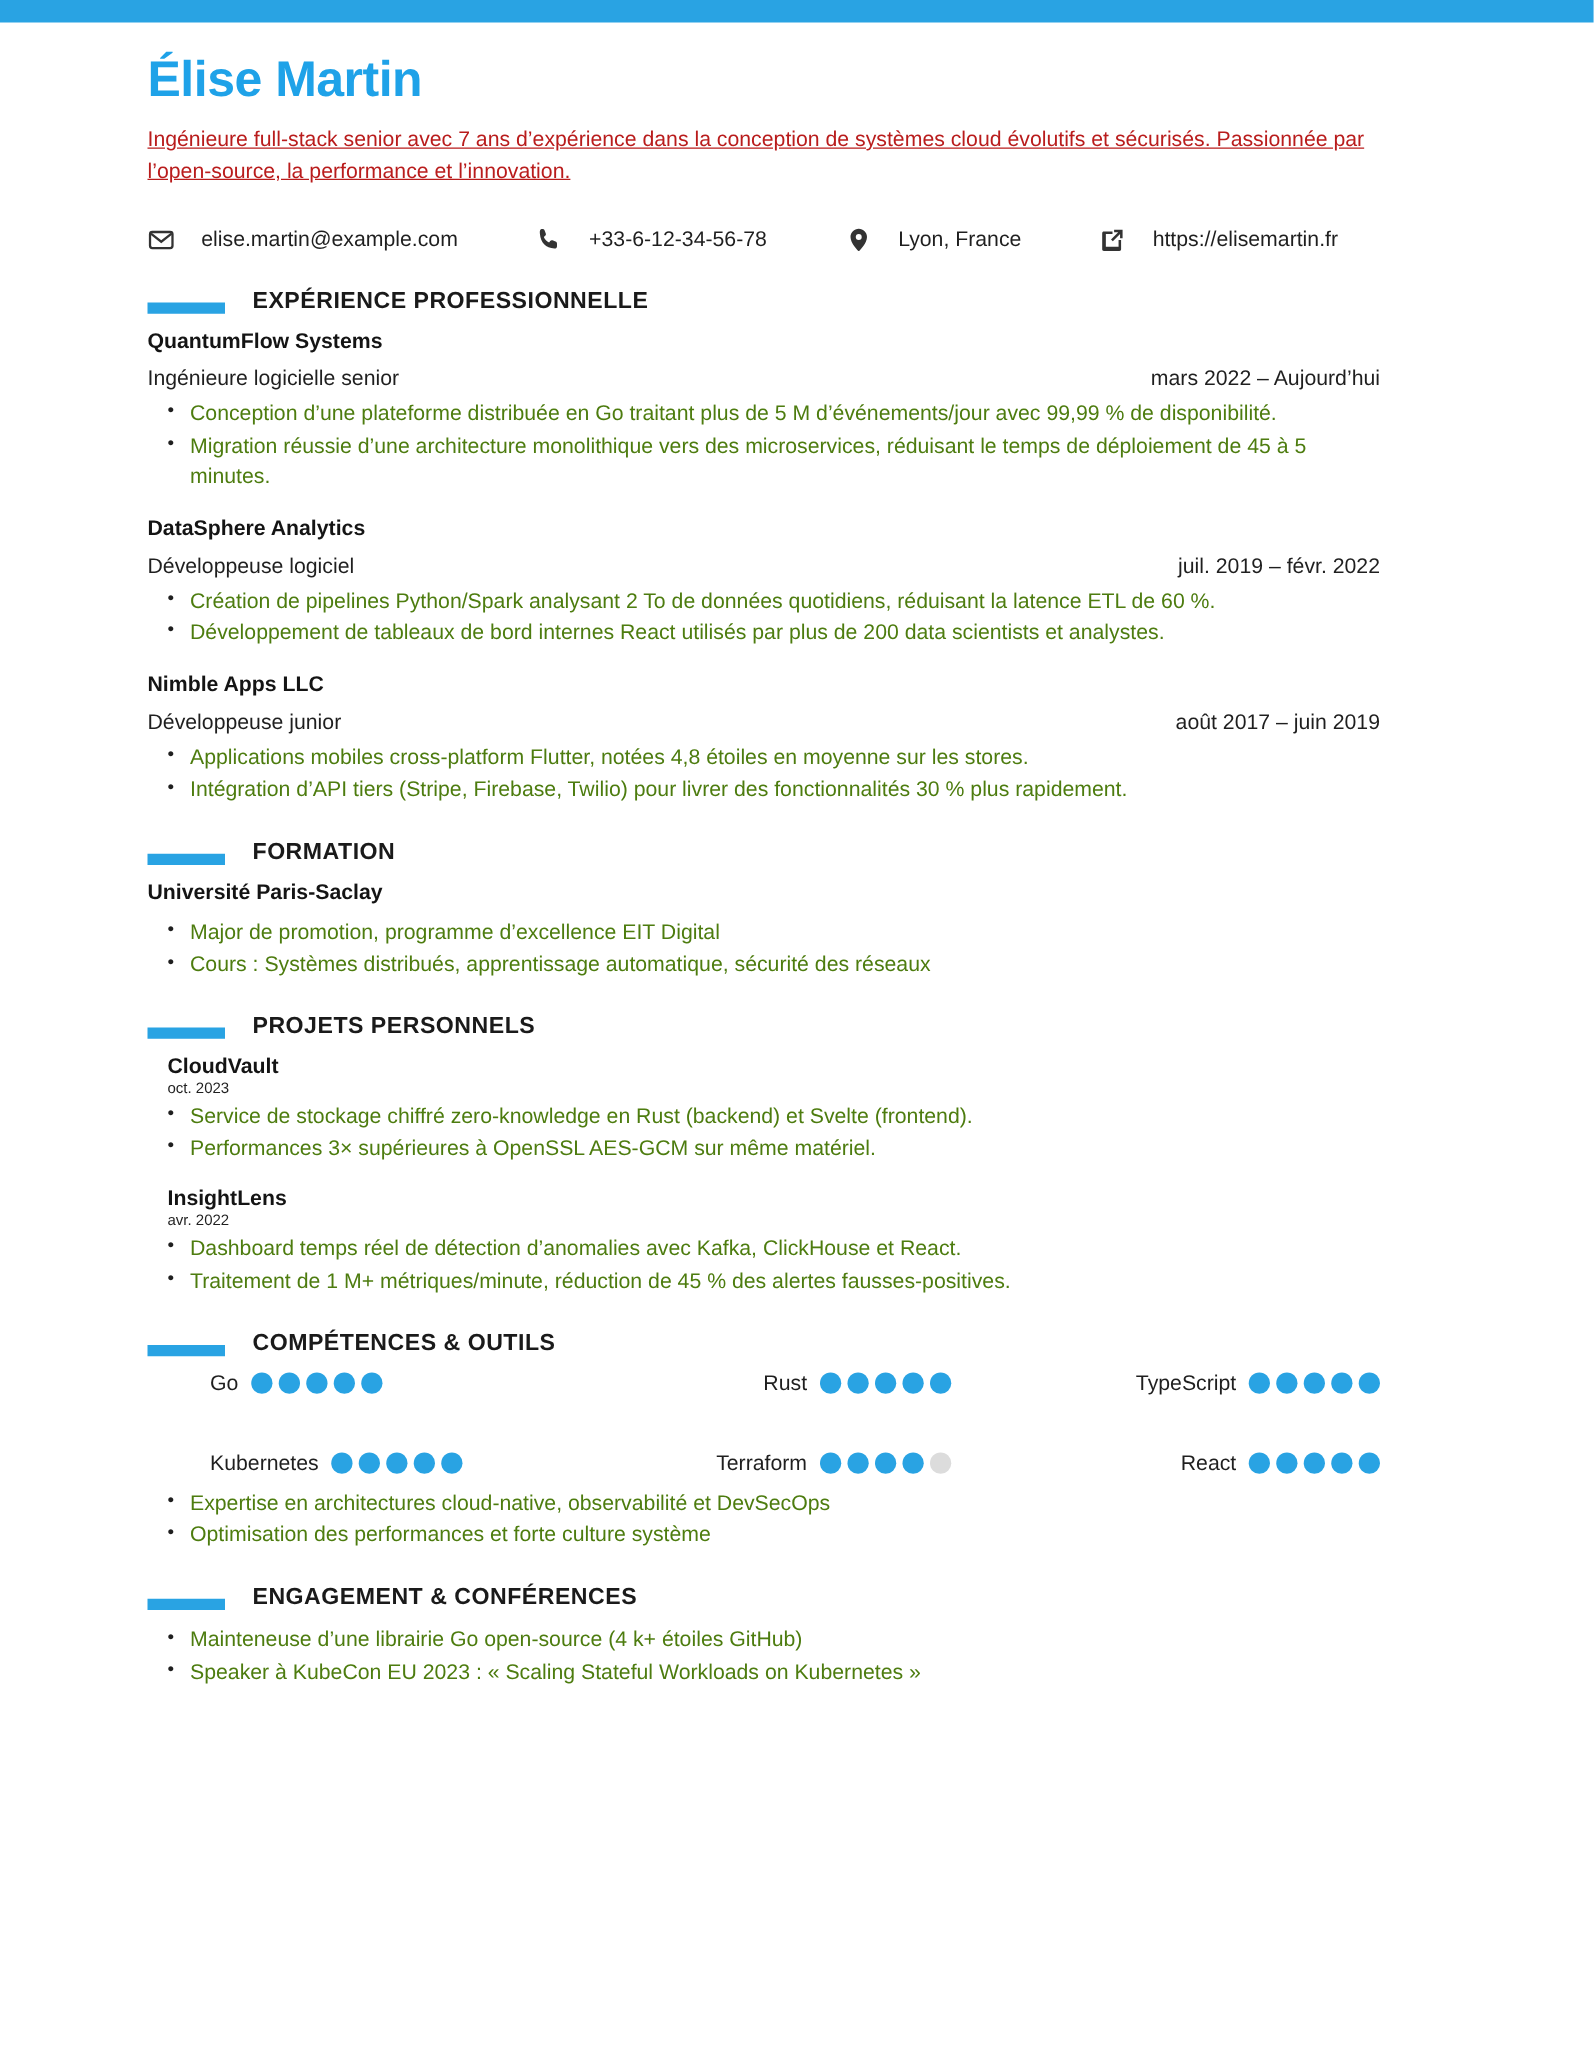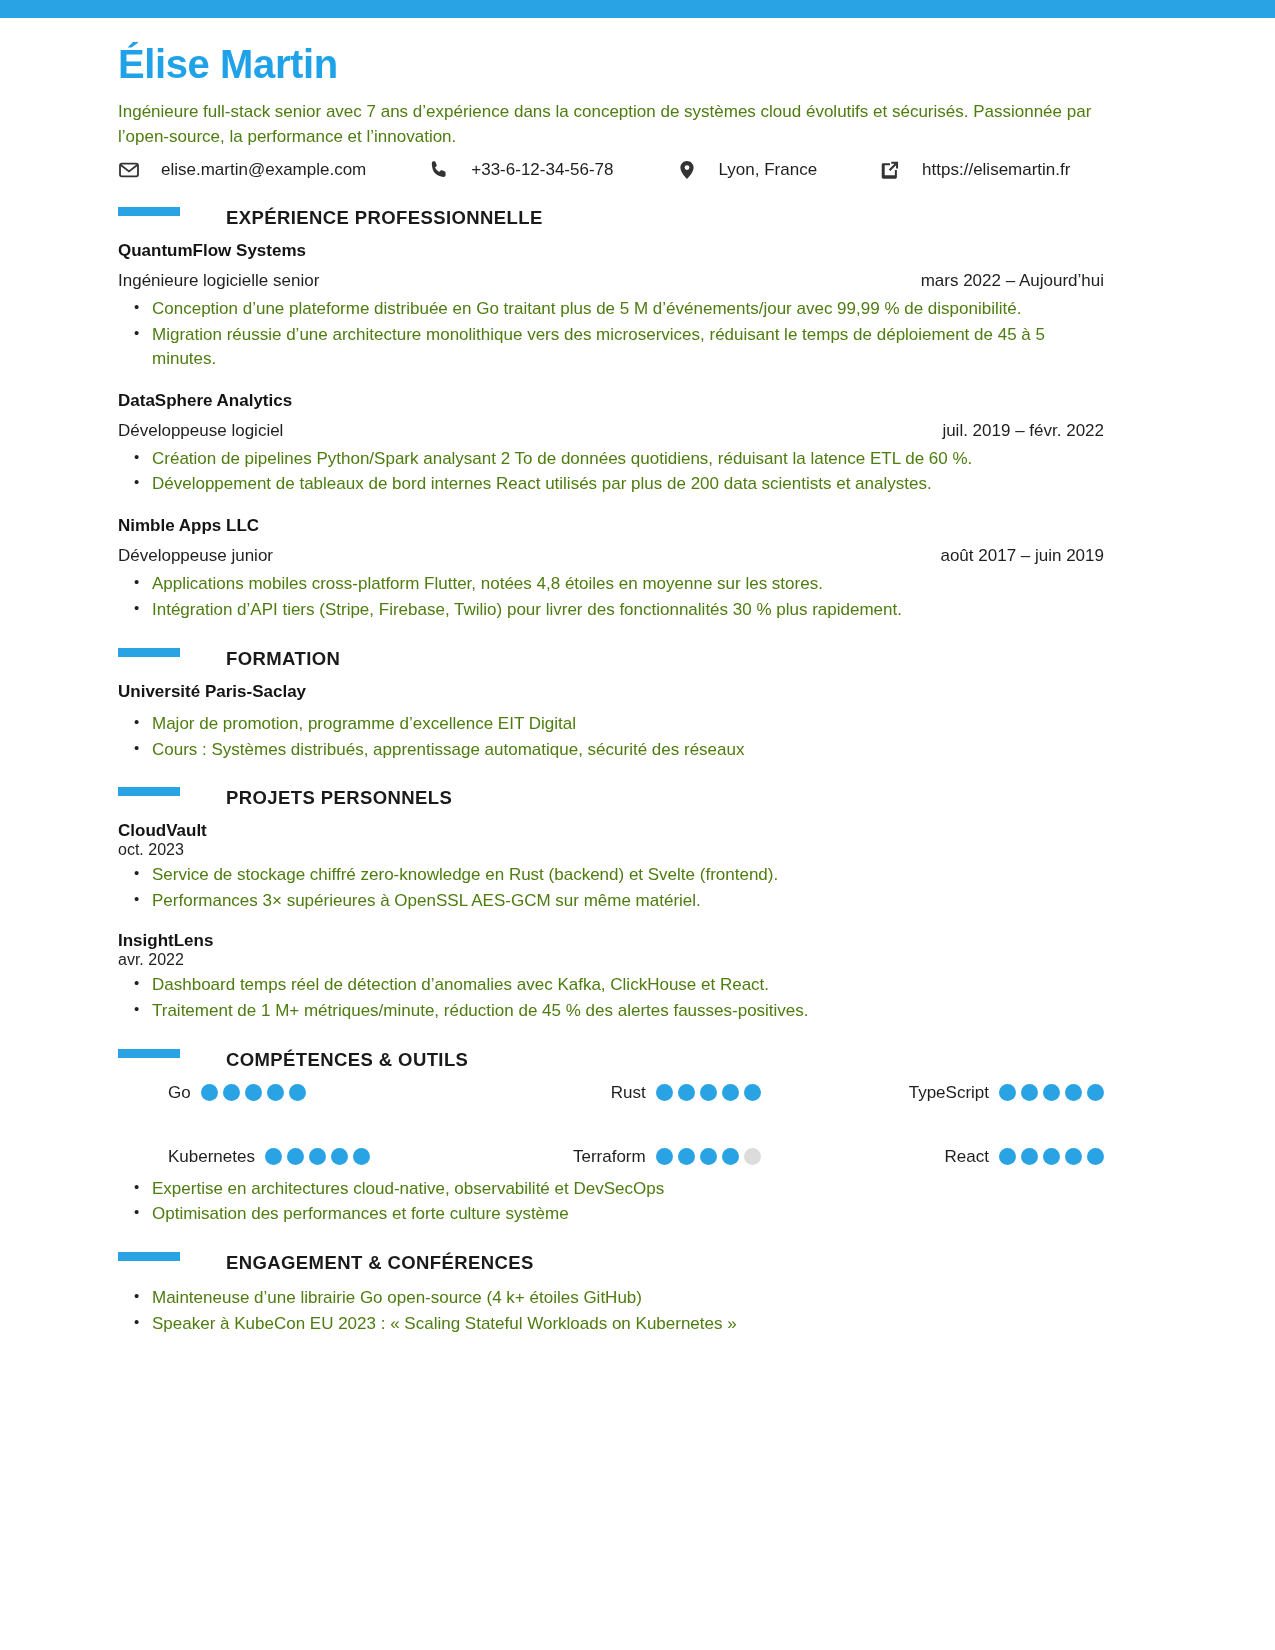--- a/index.html
+++ b/index.html
@@ -37,23 +37,24 @@
     font-size: 40px;
     font-weight: bold;
     color: #1fa2e8;
     letter-spacing: -0.4px;
     margin: 24px 0 14px 0;
     line-height: 1.1;
   }
   .summary {
     font-size: 17px;
     line-height: 1.45;
-    color: #4d7c0f;
+    color: #b91c1c;
     max-width: 980px;
-    margin-bottom: 10px;
+    margin-bottom: 32px;
+    text-decoration: underline;
   }
   .contact-row {
     display: flex;
     align-items: center;
     margin-bottom: 26px;
     font-size: 17px;
     color: #1f1f1f;
   }
   .contact-item {
     display: flex;
@@ -67,23 +68,22 @@
     justify-content: center;
     width: 22px; height: 22px;
     flex: 0 0 22px;
   }
   .contact-item svg { display: block; }
 
   
   .section { margin-bottom: 6px; }
   .section-head {
     display: flex;
-    align-items: flex-start;
+    align-items: flex-end;
     margin: 26px 0 12px 0;
-    gap: 24px;
   }
   .section-bar {
     width: 62px; height: 9px;
     background: #29a3e3;
     flex: 0 0 62px;
   }
   .section-title {
     margin-left: 22px;
     font-size: 18.5px;
     font-weight: bold;
@@ -141,23 +141,24 @@
     align-items: baseline;
     margin-bottom: 4px;
     flex-direction: column;
   }
   .proj-name {
     font-size: 17px;
     font-weight: bold;
     color: #141414;
   }
   .proj-date {
-    font-size: 16px;
+    font-size: 12px;
     color: #1f1f1f;
     white-space: nowrap;
+    margin-left: 16px;
   }
 
   
   .skills-grid {
     display: grid;
     grid-template-columns: 1fr 1fr 1fr;
     column-gap: 0px;
     row-gap: 2px;
     margin: 10px 0 10px 0;
     gap: 44px;

